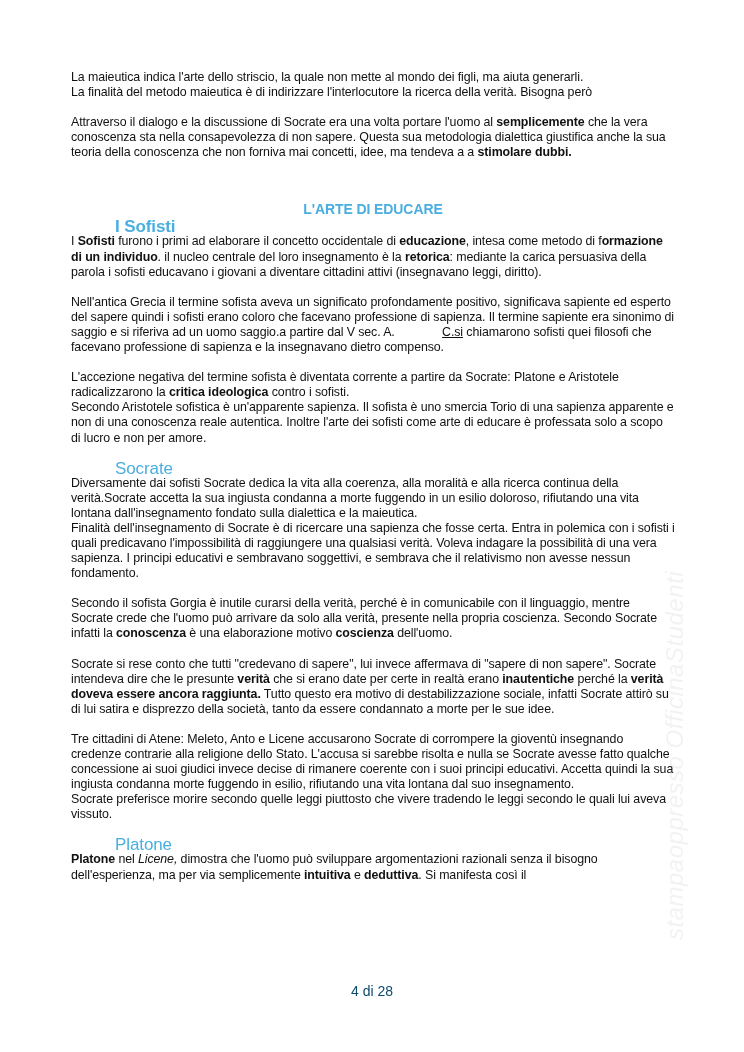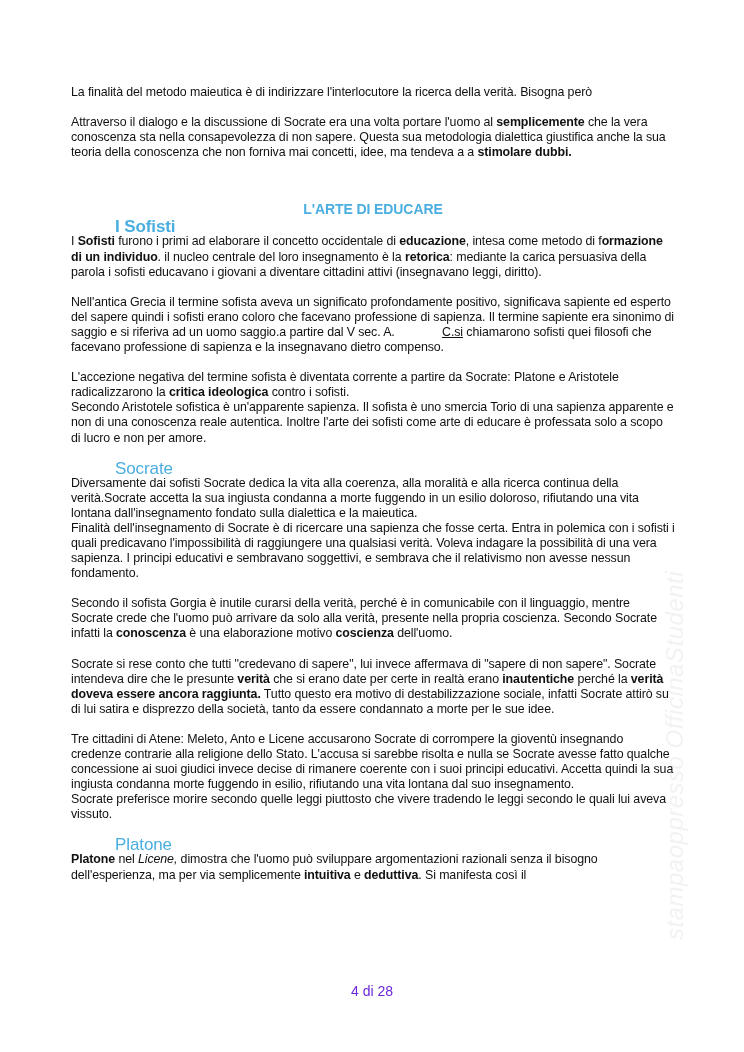--- a/index.html
+++ b/index.html
@@ -58,21 +58,21 @@
       text-decoration: underline;
       margin-left: 44px;
     }
     .page-number {
       position: absolute;
       left: 0;
       width: 744px;
       top: 983px;
       text-align: center;
       font-size: 14px;
-      color: #6d28d9;
+      color: #0c4a6e;
     }
     .watermark {
       position: absolute;
       left: 657px;
       top: 540px;
       width: 20px;
       height: 400px;
     }
     .watermark span {
       position: absolute;
@@ -86,21 +86,21 @@
       color: rgba(150, 150, 160, 0.12);
       letter-spacing: 0.5px;
     }
   </style>
 </head>
 <body>
 
 <div class="page">
 
   <p>
-    <br>
+    <span>La maieutica indica l'arte dello striscio, la quale non mette al mondo dei figli, ma aiuta generarli.</span><br>
     <span>La finalità del metodo maieutica è di indirizzare l'interlocutore la ricerca della verità. Bisogna però</span><br>
   </p>
   <div class="gap"></div>
   <p><span>Attraverso il dialogo e la discussione di Socrate era una volta portare l'uomo al </span><b>semplicemente</b> <span>che la vera conoscenza sta nella consapevolezza di non sapere. Questa sua metodologia dialettica giustifica anche la sua teoria della conoscenza che non forniva mai concetti, idee, ma tendeva a a </span><b>stimolare dubbi.</b></p>
 
   <div class="gap-lg"></div>
 
   <div class="title">L'ARTE DI EDUCARE</div>
 
   <div class="subhead bold">I Sofisti</div>

